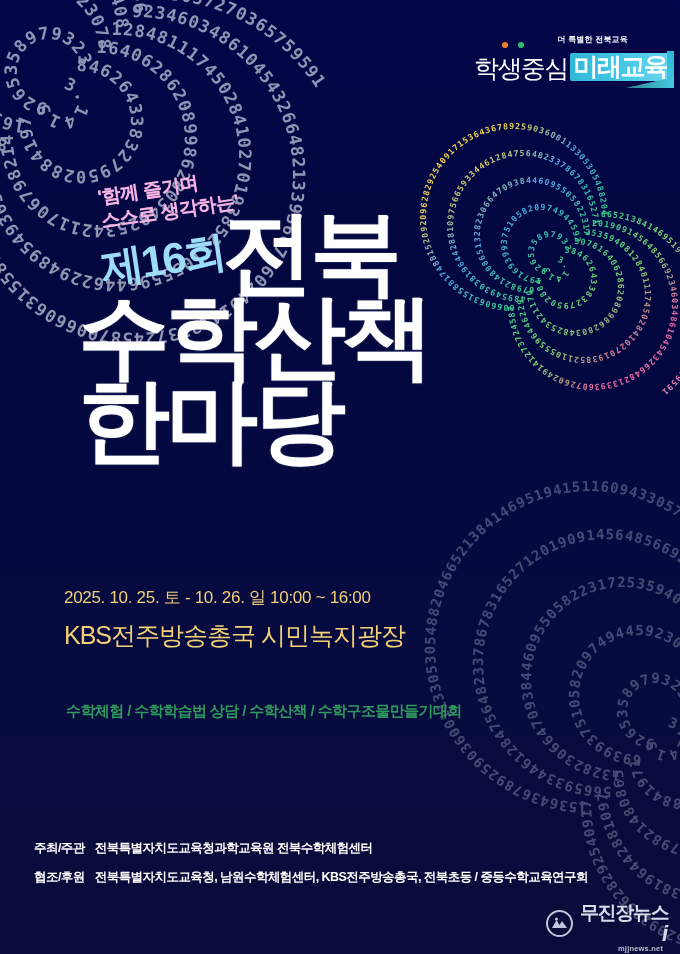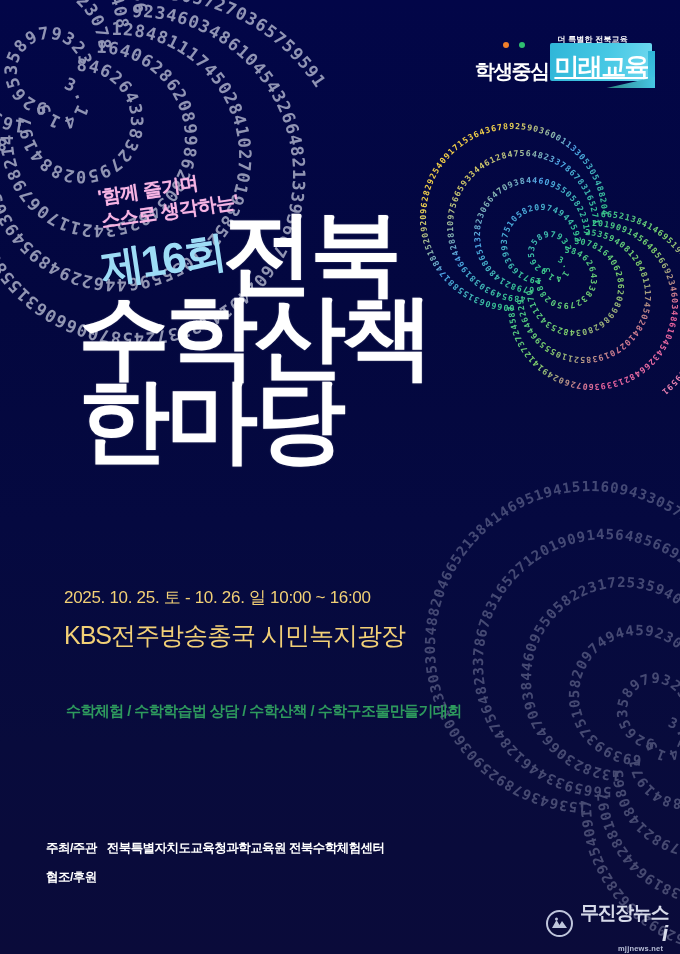--- a/index.html
+++ b/index.html
@@ -50,38 +50,37 @@
     letter-spacing:.2px;line-height:1;
     margin:0 24px 3px 0;
     white-space:nowrap;
   }
   #logo-wordmark{
     display:inline-flex;align-items:flex-end;
     position:relative;
     height:34px;
   }
   #logo-word-left{
-    font-size:20px;font-weight:700;color:#ffffff;
+    font-size:25px;font-weight:400;color:#ffffff;
     line-height:1;letter-spacing:-1.6px;
     white-space:nowrap;
     position:relative;
   }
   #logo-figure-a,#logo-figure-b{
     position:absolute;width:6px;height:6px;border-radius:50%;
     top:-5px;
   }
   #logo-figure-a{background:#f07f2a;left:28px;}
   #logo-figure-b{background:#2fbf70;left:44px;}
   #logo-word-right{
     font-size:25px;font-weight:900;color:#ffffff;
     line-height:1;letter-spacing:-1.6px;white-space:nowrap;
     background:linear-gradient(100deg,#2fb6d8 0%,#46c8e4 55%,#6fd8ef 100%);
-    padding:11px 4px 2px 4px;margin-left:2px;
+    padding:1px 4px 2px 4px;margin-left:2px;
     border-radius:2px;
-    text-decoration:underline;
   }
   #logo-swoosh{
     position:absolute;right:-3px;bottom:-7px;
     width:0;height:0;
     border-left:58px solid transparent;
     border-bottom:12px solid;
     border-image:linear-gradient(90deg,#1f7b5c,#2fb6d8) 1;
     background:linear-gradient(90deg,#1f7b5c 0%,#3aa7b8 60%,#46c8e4 100%);
     width:62px;height:11px;
     clip-path:polygon(22% 100%,100% 0,100% 100%);
@@ -153,21 +152,21 @@
   }
   #programs{
     position:absolute;left:66px;top:702px;
     color:#2e9a5d;
     font-size:15px;font-weight:700;
     letter-spacing:-.6px;
     white-space:nowrap;
   }
 
   
-  #credits{position:absolute;left:46px;top:840px;width:600px;}
+  #credits{position:absolute;left:34px;top:840px;width:600px;}
   .credit-row{
     display:flex;align-items:baseline;
     color:#ffffff;
     font-size:12.5px;
     letter-spacing:-.55px;
     margin-bottom:12px;
     white-space:nowrap;
   }
   .credit-label{font-weight:800;margin-right:10px;}
   .credit-value{font-weight:600;}
@@ -289,20 +288,21 @@
 
   <div id="programs">수학체험 / 수학학습법 상담 / 수학산책 / 수학구조물만들기대회</div>
 
   <div id="credits">
     <div class="credit-row">
       <span class="credit-label">주최/주관</span>
       <span class="credit-value">전북특별자치도교육청과학교육원 전북수학체험센터</span>
     </div>
     <div class="credit-row">
       <span class="credit-label">협조/후원</span>
+      <span class="credit-value">전북특별자치도교육청, 남원수학체험센터, KBS전주방송총국, 전북초등 / 중등수학교육연구회</span>
     </div>
   </div>
 
   <div id="watermark">
     <span id="wm-emblem">
       <svg width="17" height="17" viewBox="0 0 17 17" aria-hidden="true">
         <path d="M1,13 L5.5,5 L8.5,10 L11,6 L16,13 Z" fill="#cfd6ea"></path>
         <circle cx="5.5" cy="4" r="1.5" fill="#cfd6ea"></circle>
       </svg>
     </span>

